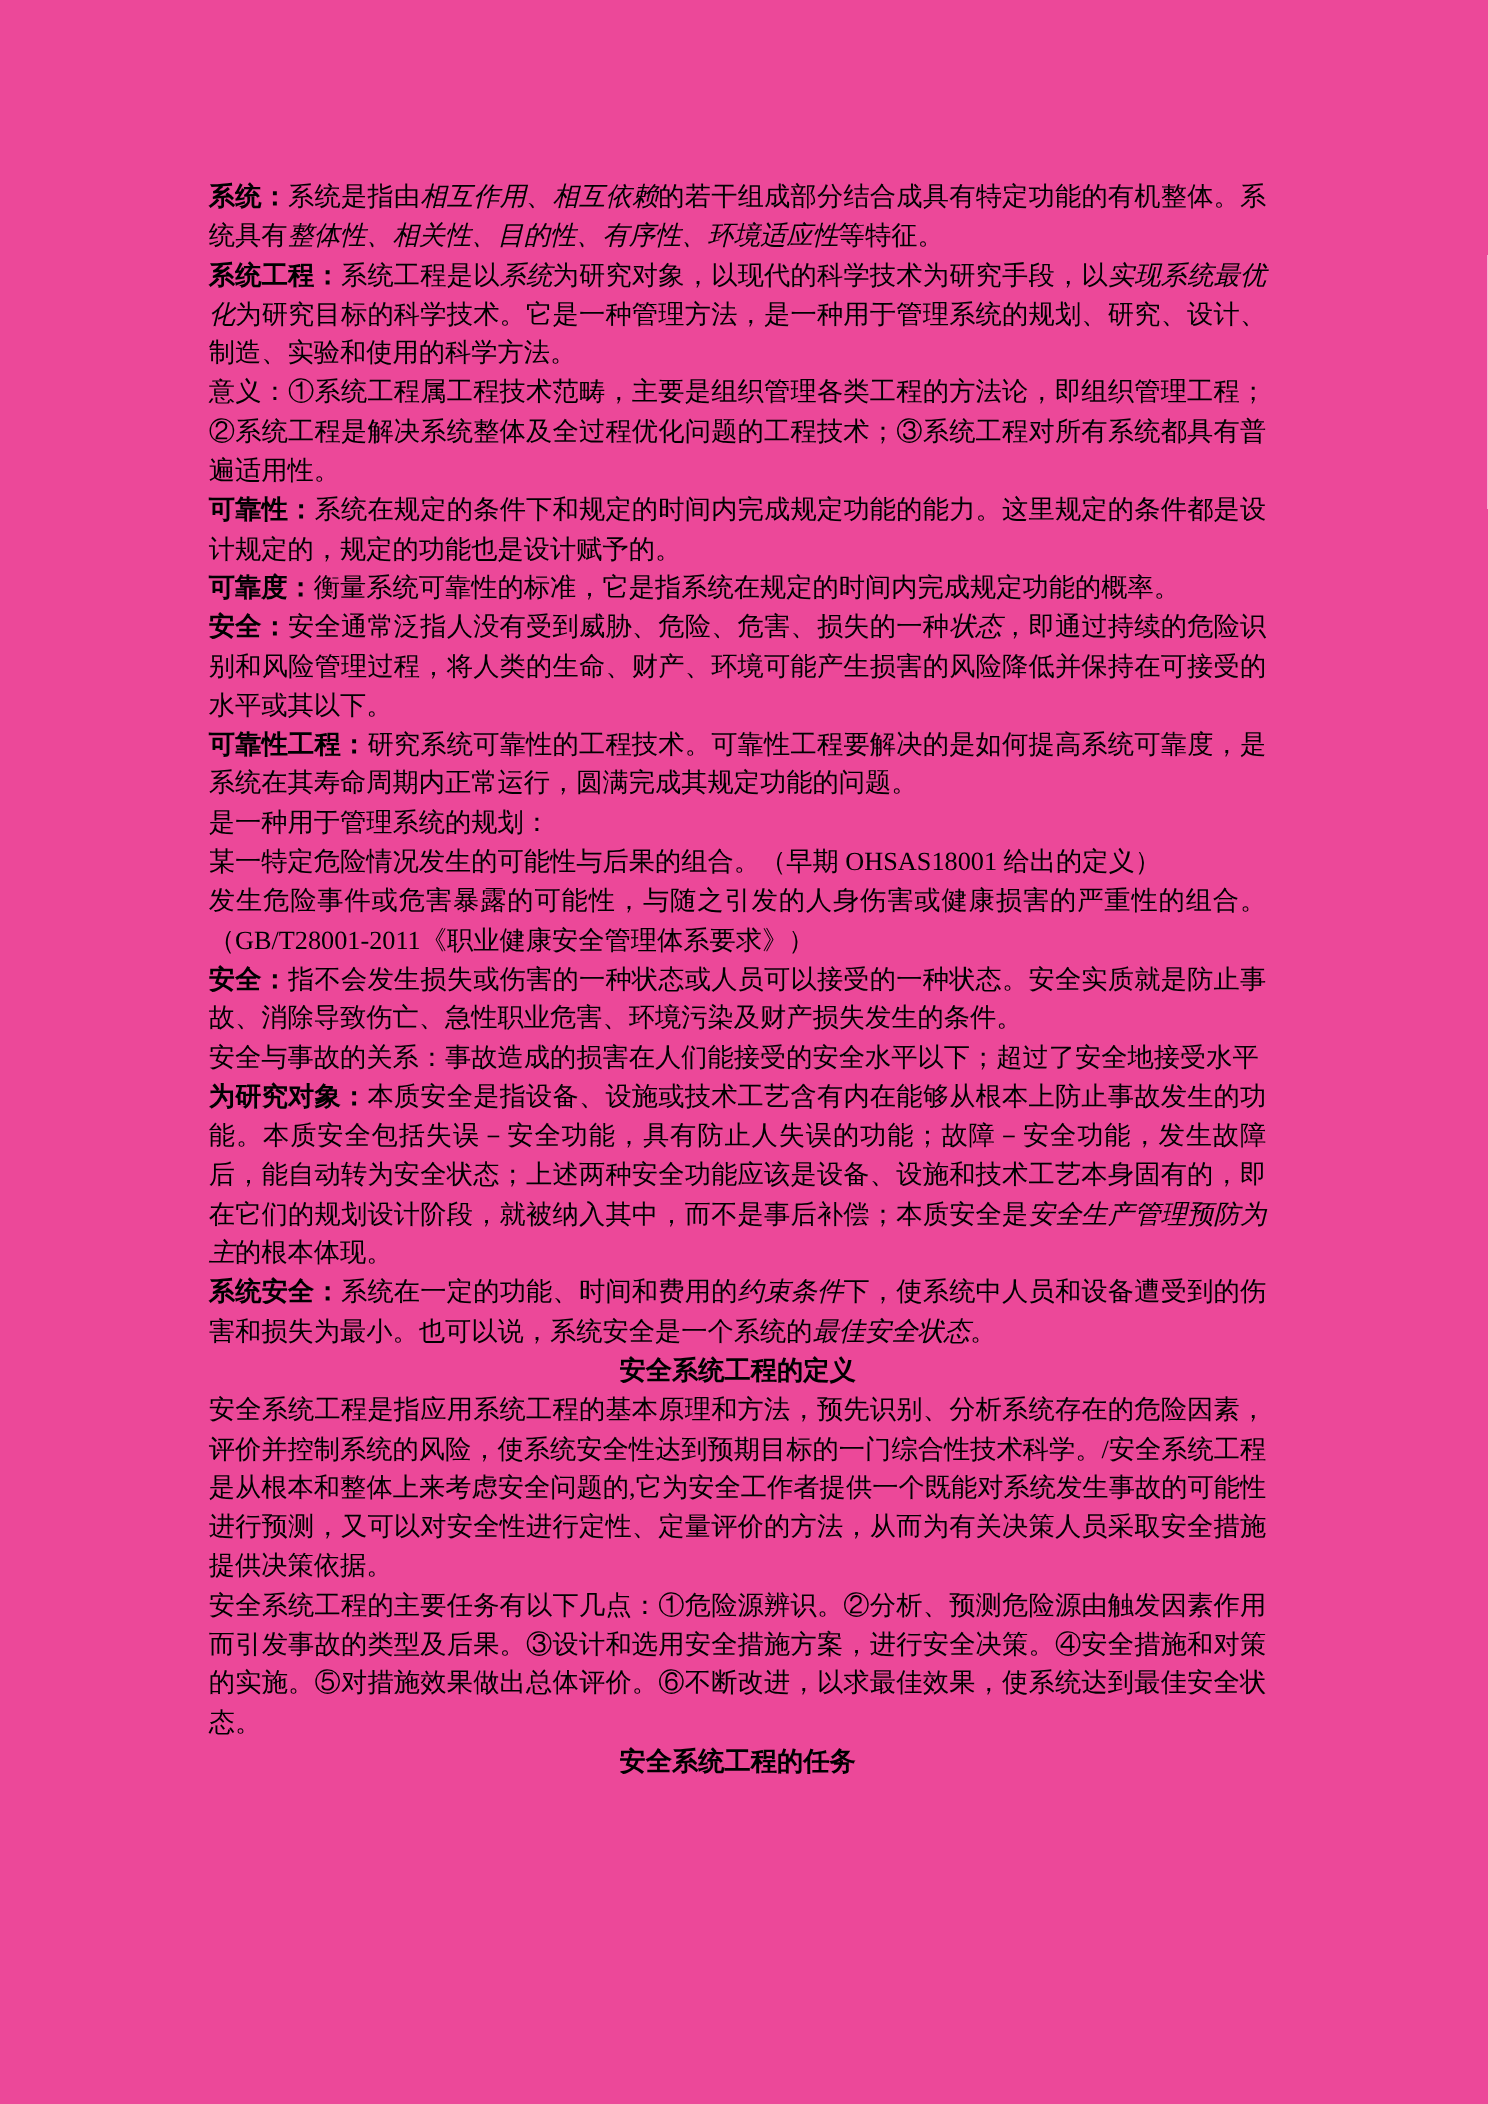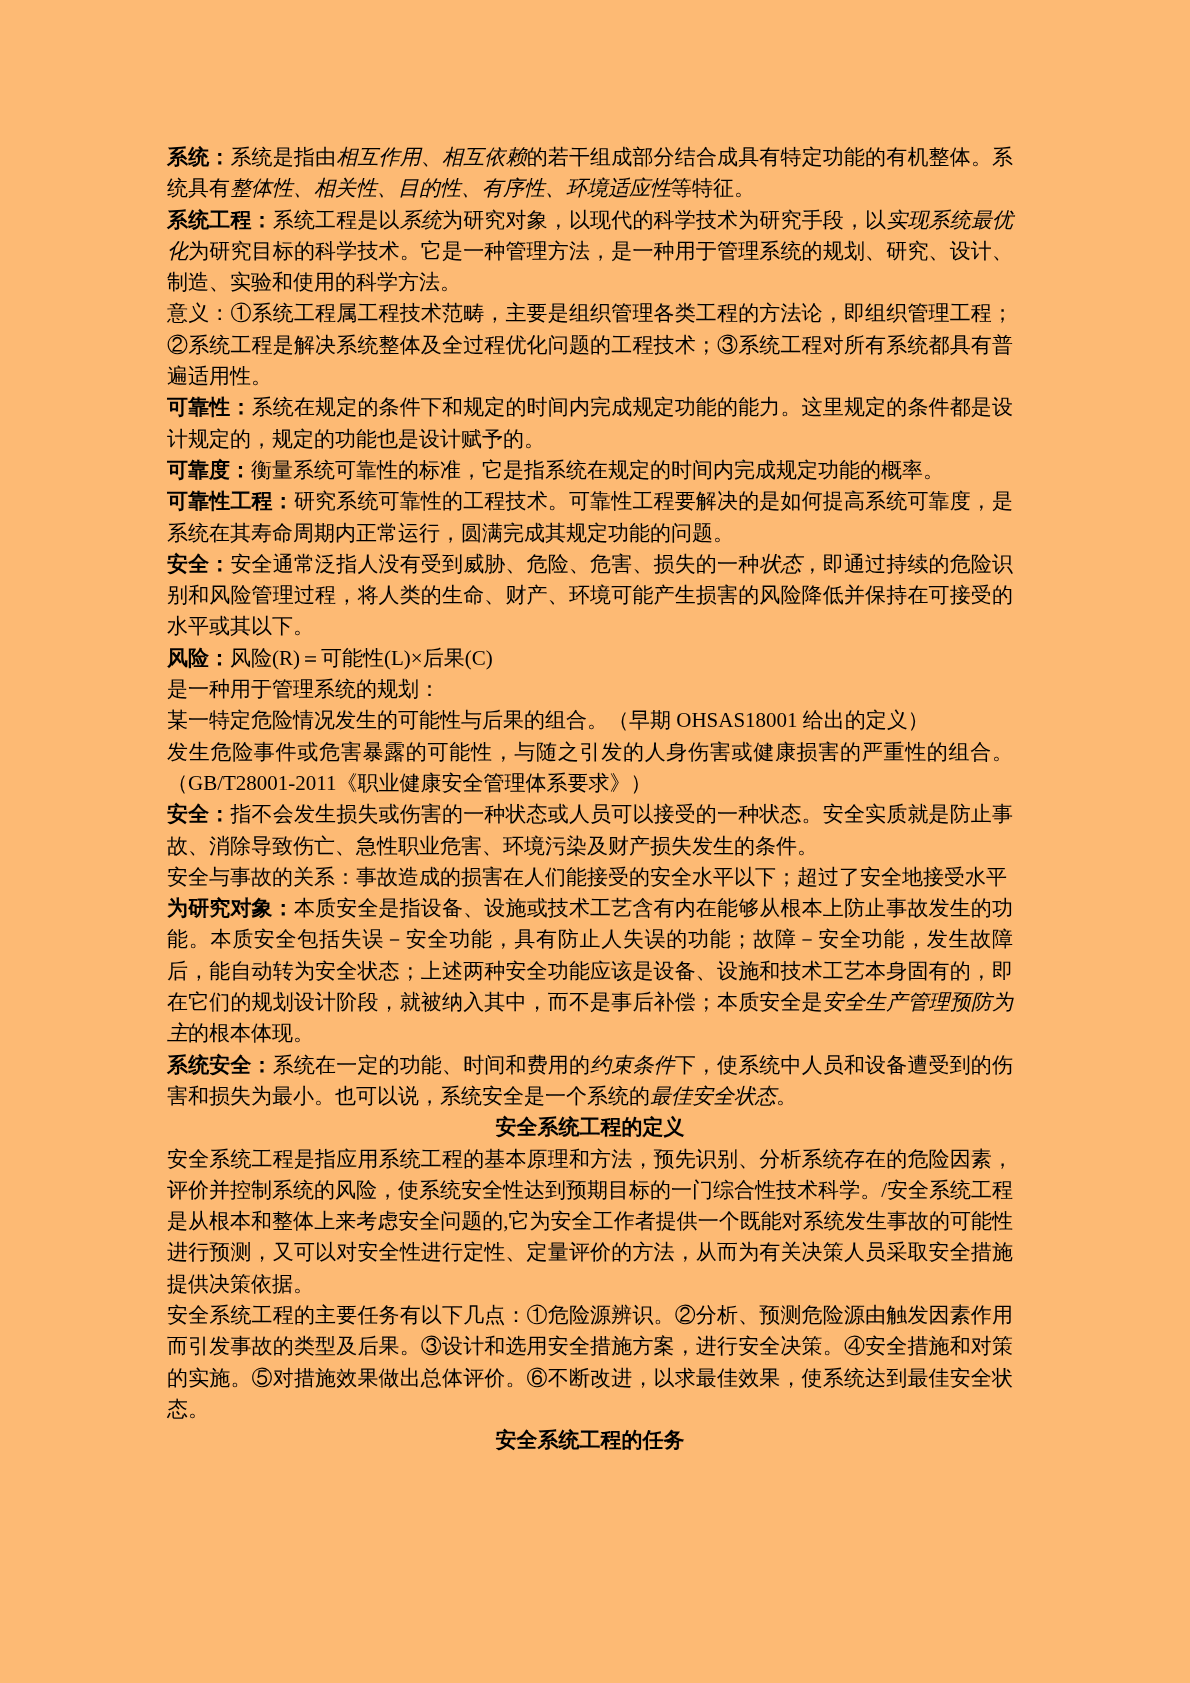--- a/index.html
+++ b/index.html
@@ -4,21 +4,21 @@
 <style>
   html, body {
     margin: 0;
     padding: 0;
     background: #ffffff;
   }
   .page {
     position: relative;
     width: 1190px;
     height: 1683px;
-    background: #fdba74;
+    background: #ec4899;
     overflow: hidden;
   }
   .content {
     position: absolute;
     left: 167px;
     top: 142px;
     width: 846px;
     font-family: "Liberation Serif", "DejaVu Serif", serif;
     font-size: 21px;
     line-height: 31.3px;
@@ -41,23 +41,22 @@
 </head>
 <body style="background: rgb(255, 255, 255);">
 
 <div class="page">
   <div class="content" style="color: rgb(0, 0, 0);">
       <p class="para"><span class="run bold">系统：</span><span class="run normal">系统是指由</span><span class="run italic">相互作用</span><span class="run normal">、</span><span class="run italic">相互依赖</span><span class="run normal">的若干组成部分结合成具有特定功能的有机整体。系统具有</span><span class="run italic">整体性、相关性、目的性、有序性、环境适应性</span><span class="run normal">等特征。</span></p>
       <p class="para"><span class="run bold">系统工程：</span><span class="run normal">系统工程是以</span><span class="run italic">系统</span><span class="run normal">为研究对象，以现代的科学技术为研究手段，以</span><span class="run italic">实现系统最优化</span><span class="run normal">为研究目标的科学技术。它是一种管理方法，是一种用于管理系统的规划、研究、设计、制造、实验和使用的科学方法。</span></p>
       <p class="para"><span class="run normal">意义：①系统工程属工程技术范畴，主要是组织管理各类工程的方法论，即组织管理工程；②系统工程是解决系统整体及全过程优化问题的工程技术；③系统工程对所有系统都具有普遍适用性。</span></p>
       <p class="para"><span class="run bold">可靠性：</span><span class="run normal">系统在规定的条件下和规定的时间内完成规定功能的能力。这里规定的条件都是设计规定的，规定的功能也是设计赋予的。</span></p>
       <p class="para"><span class="run bold">可靠度：</span><span class="run normal">衡量系统可靠性的标准，它是指系统在规定的时间内完成规定功能的概率。</span></p>
+      <p class="para"><span class="run bold">安全：</span><span class="run normal">安全通常泛指人没有受到威胁、危险、危害、损失的一种</span><span class="run italic">状态</span><span class="run normal">，即通过持续的危险识别和风险管理过程，将人类的生命、财产、环境可能产生损害的风险降低并保持在可接受的水平或其以下。</span></p>
       <p class="para"><span class="run bold">可靠性工程：</span><span class="run normal">研究系统可靠性的工程技术。可靠性工程要解决的是如何提高系统可靠度，是系统在其寿命周期内正常运行，圆满完成其规定功能的问题。</span></p>
-      <p class="para"><span class="run bold">安全：</span><span class="run normal">安全通常泛指人没有受到威胁、危险、危害、损失的一种</span><span class="run italic">状态</span><span class="run normal">，即通过持续的危险识别和风险管理过程，将人类的生命、财产、环境可能产生损害的风险降低并保持在可接受的水平或其以下。</span></p>
-      <p class="para"><span class="run bold">风险：</span><span class="run normal">风险(R)＝可能性(L)×后果(C)</span></p>
       <p class="para"><span class="run normal">是一种用于管理系统的规划：</span></p>
       <p class="para"><span class="run normal">某一特定危险情况发生的可能性与后果的组合。（早期 OHSAS18001 给出的定义）</span></p>
       <p class="para"><span class="run normal">发生危险事件或危害暴露的可能性，与随之引发的人身伤害或健康损害的严重性的组合。（GB/T28001-2011《职业健康安全管理体系要求》）</span></p>
       <p class="para"><span class="run bold">安全：</span><span class="run normal">指不会发生损失或伤害的一种状态或人员可以接受的一种状态。安全实质就是防止事故、消除导致伤亡、急性职业危害、环境污染及财产损失发生的条件。</span></p>
       <p class="para"><span class="run normal">安全与事故的关系：事故造成的损害在人们能接受的安全水平以下；超过了安全地接受水平</span></p>
       <p class="para"><span class="run bold">为研究对象：</span><span class="run normal">本质安全是指设备、设施或技术工艺含有内在能够从根本上防止事故发生的功能。本质安全包括失误－安全功能，具有防止人失误的功能；故障－安全功能，发生故障后，能自动转为安全状态；上述两种安全功能应该是设备、设施和技术工艺本身固有的，即在它们的规划设计阶段，就被纳入其中，而不是事后补偿；本质安全是</span><span class="run italic">安全生产管理预防为主</span><span class="run normal">的根本体现。</span></p>
       <p class="para"><span class="run bold">系统安全：</span><span class="run normal">系统在一定的功能、时间和费用的</span><span class="run italic">约束条件</span><span class="run normal">下，使系统中人员和设备遭受到的伤害和损失为最小。也可以说，系统安全是一个系统的</span><span class="run italic">最佳安全状态</span><span class="run normal">。</span></p>
       <p class="para heading"><span class="run bold">安全系统工程的定义</span></p>
       <p class="para"><span class="run normal">安全系统工程是指应用系统工程的基本原理和方法，预先识别、分析系统存在的危险因素，评价并控制系统的风险，使系统安全性达到预期目标的一门综合性技术科学。/安全系统工程是从根本和整体上来考虑安全问题的,它为安全工作者提供一个既能对系统发生事故的可能性进行预测，又可以对安全性进行定性、定量评价的方法，从而为有关决策人员采取安全措施提供决策依据。</span></p>
       <p class="para"><span class="run normal">安全系统工程的主要任务有以下几点：①危险源辨识。②分析、预测危险源由触发因素作用而引发事故的类型及后果。③设计和选用安全措施方案，进行安全决策。④安全措施和对策的实施。⑤对措施效果做出总体评价。⑥不断改进，以求最佳效果，使系统达到最佳安全状态。</span></p>

